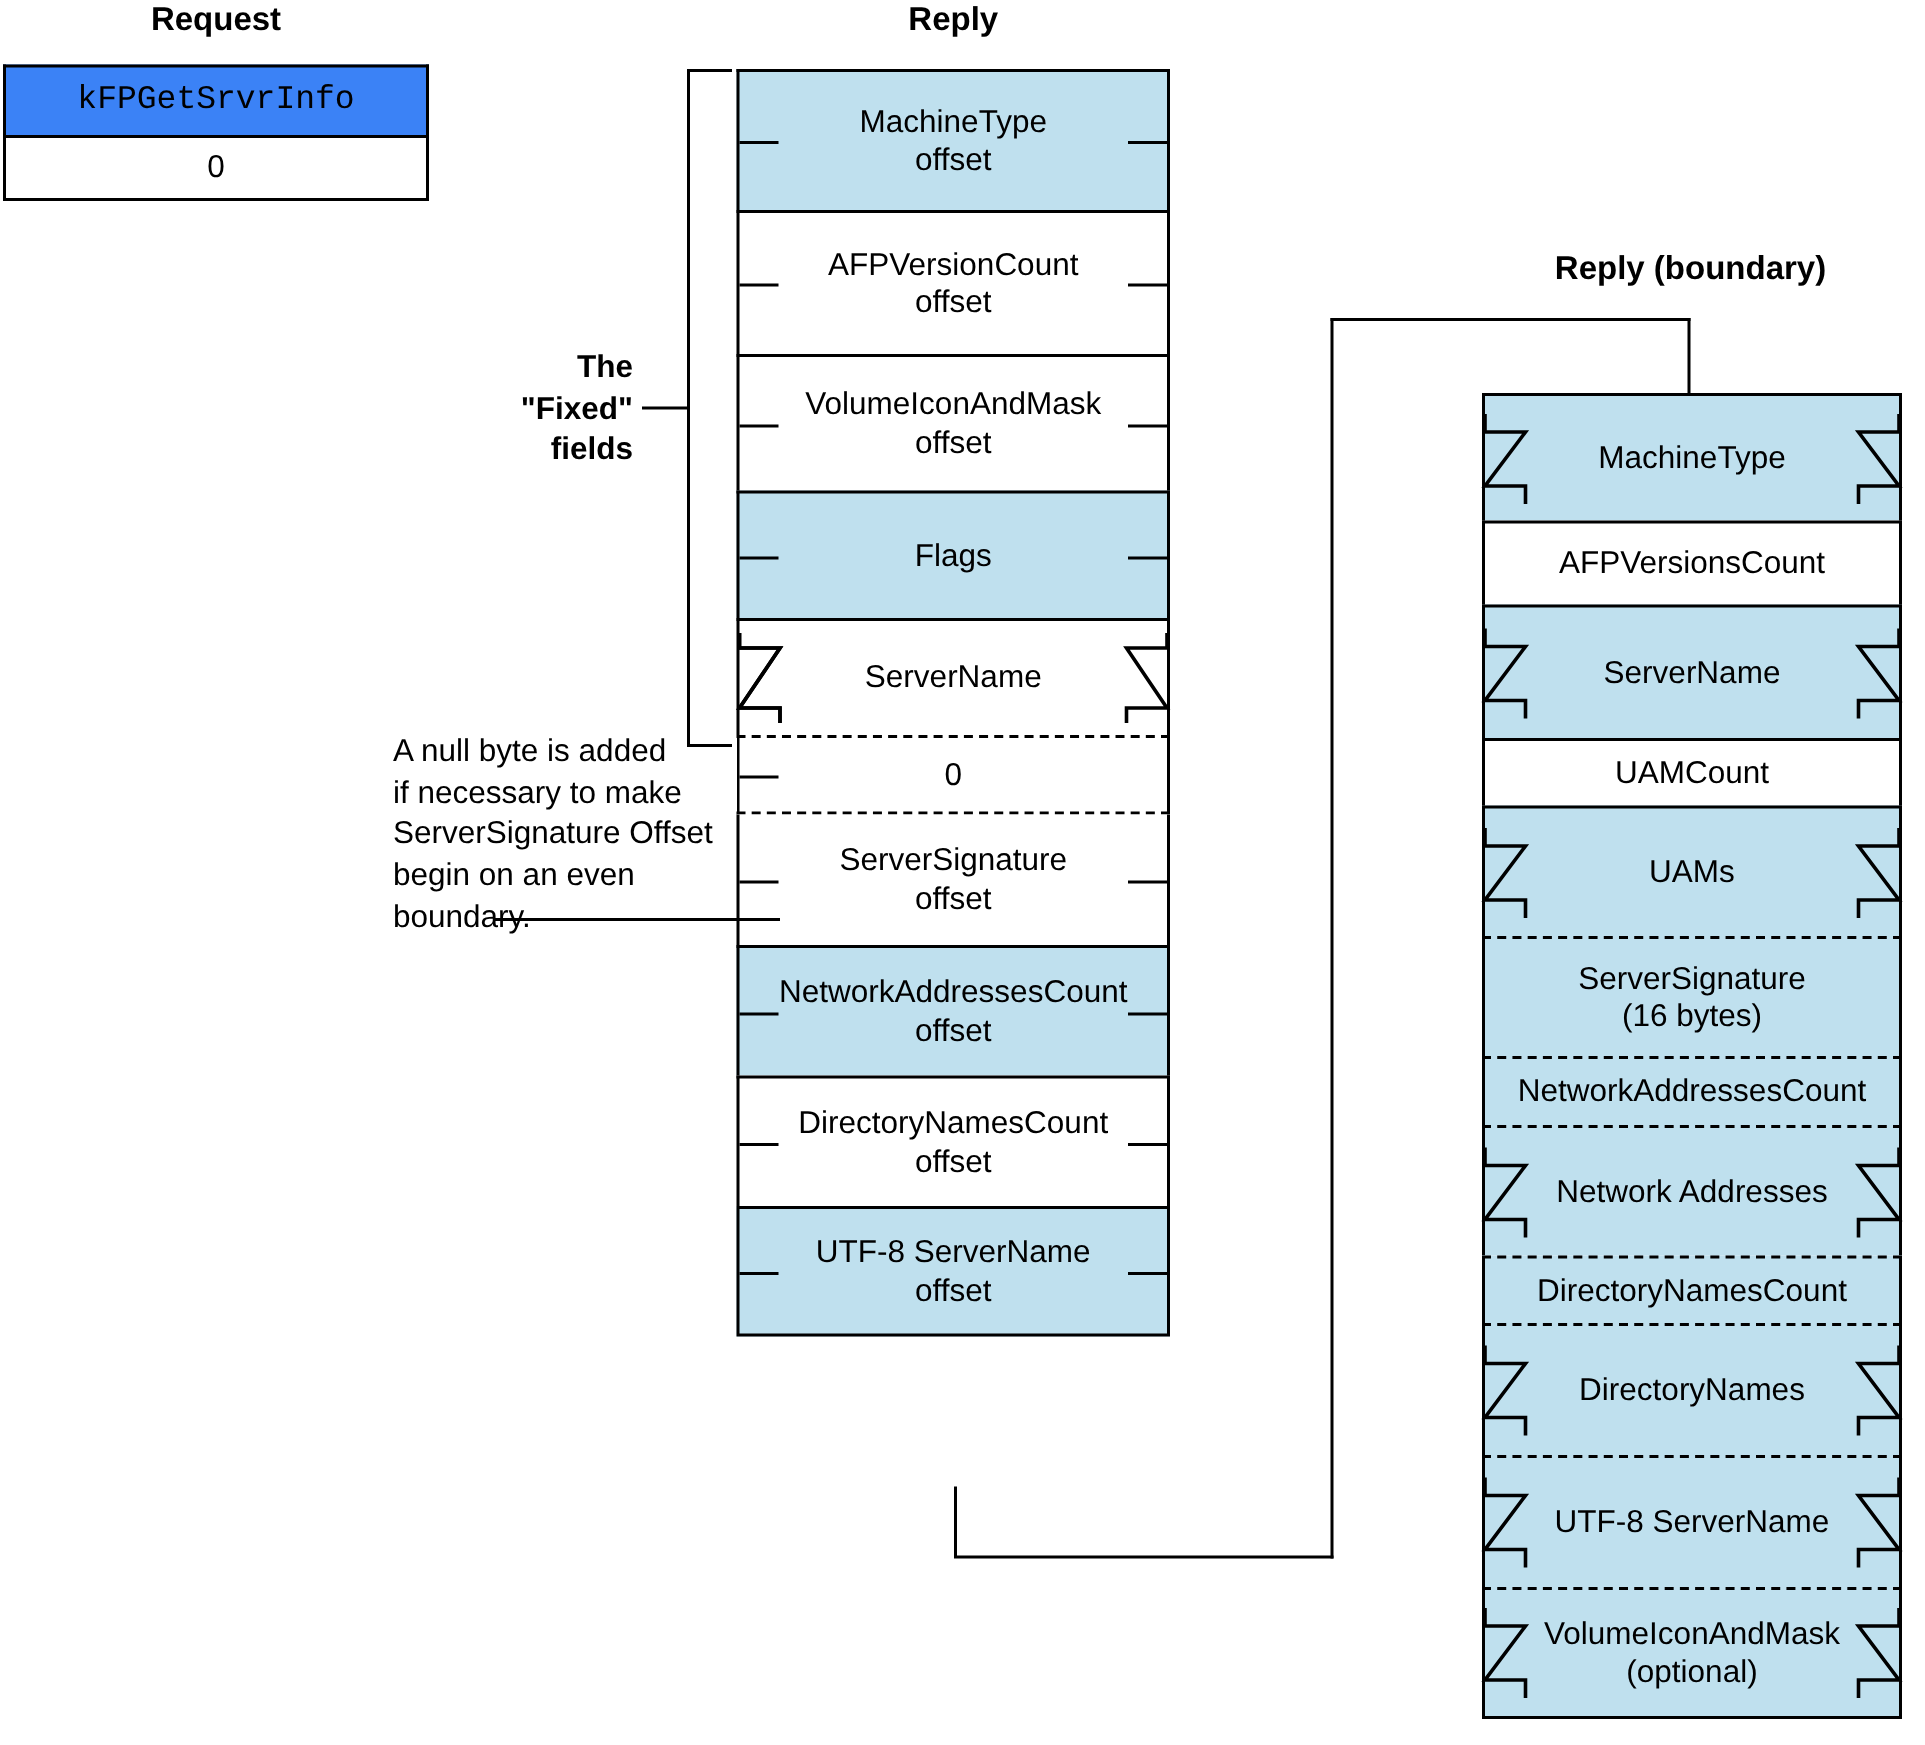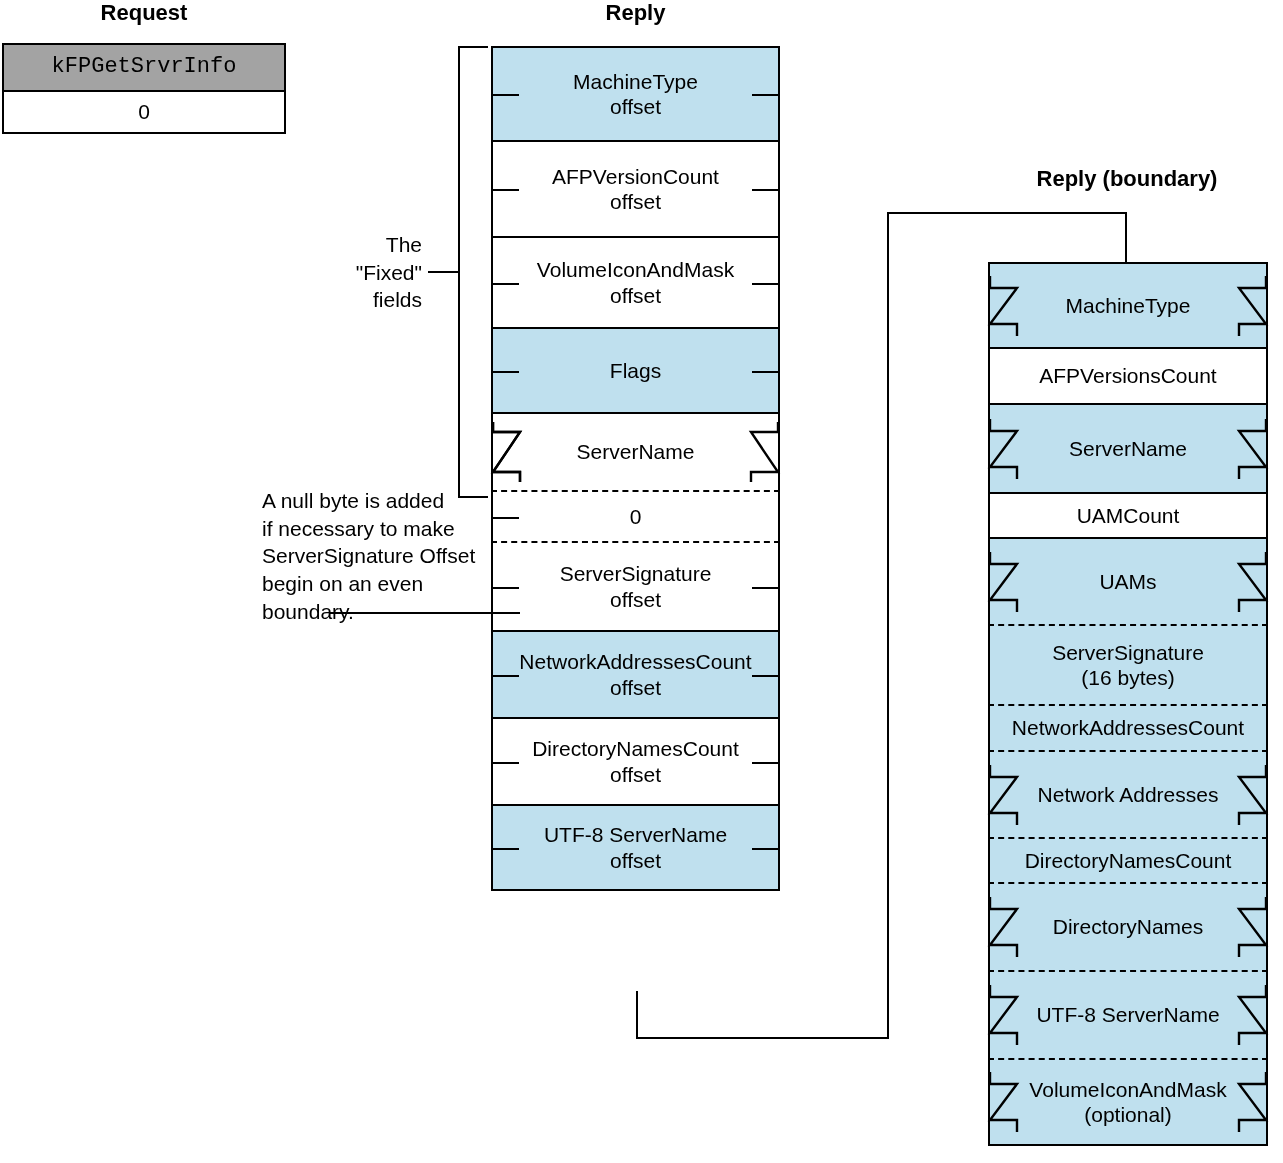--- a/index.html
+++ b/index.html
@@ -101,21 +101,21 @@
   .note.left-align{text-align:left;margin-left:46px;}
 </style>
 </head>
 <body>
 
 <div id="root">
 
   <div class="col-title" style="left:0px; top:2px; width:288px;">Request</div>
 
   <div class="pktbox" style="left:2px; top:43px; width:284px;">
-    <div class="row mono" style="height:47px; background:#a3a3a3;">
+    <div class="row mono" style="height:47px; background:#3b82f6;">
       <span class="label">kFPGetSrvrInfo</span>
     </div>
     <div class="row plain last" style="height:44px;">
       <span class="label">0</span>
     </div>
   </div>
 
   <div class="col-title" style="left:493px; top:2px; width:285px;">Reply</div>
 
   <div class="pktbox" style="left:491px; top:46px; width:289px;">
@@ -190,21 +190,21 @@
     </div>
   </div>
 
   <div class="bracket">
     <div class="vline" style="left:458px; top:46px; height:452px;"></div>
     <div class="hline" style="left:458px; top:46px; width:30px;"></div>
     <div class="hline" style="left:458px; top:496px; width:30px;"></div>
     <div class="hline" style="left:428px; top:271px; width:32px;"></div>
   </div>
 
-  <div class="note right-align" style="left:300px; top:231px; width:122px;">The<br>"Fixed"<br>fields</div>
+  <div class="note right-align" style="left:300px; top:231px; width:122px;font-weight:bold;">The<br>"Fixed"<br>fields</div>
 
   <div class="note left-align" style="left:216px; top:487px; width:260px;">A null byte is added<br>if necessary to make<br>ServerSignature Offset<br>begin on an even<br>boundary.</div>
 
   <div class="leader">
     <div class="hline" style="left:330px; top:612px; width:190px;"></div>
   </div>
 
   <div class="conn">
     <div class="vline" style="left:636px; top:991px; height:47px;"></div>
     <div class="hline" style="left:636px; top:1037px; width:253px;"></div>

